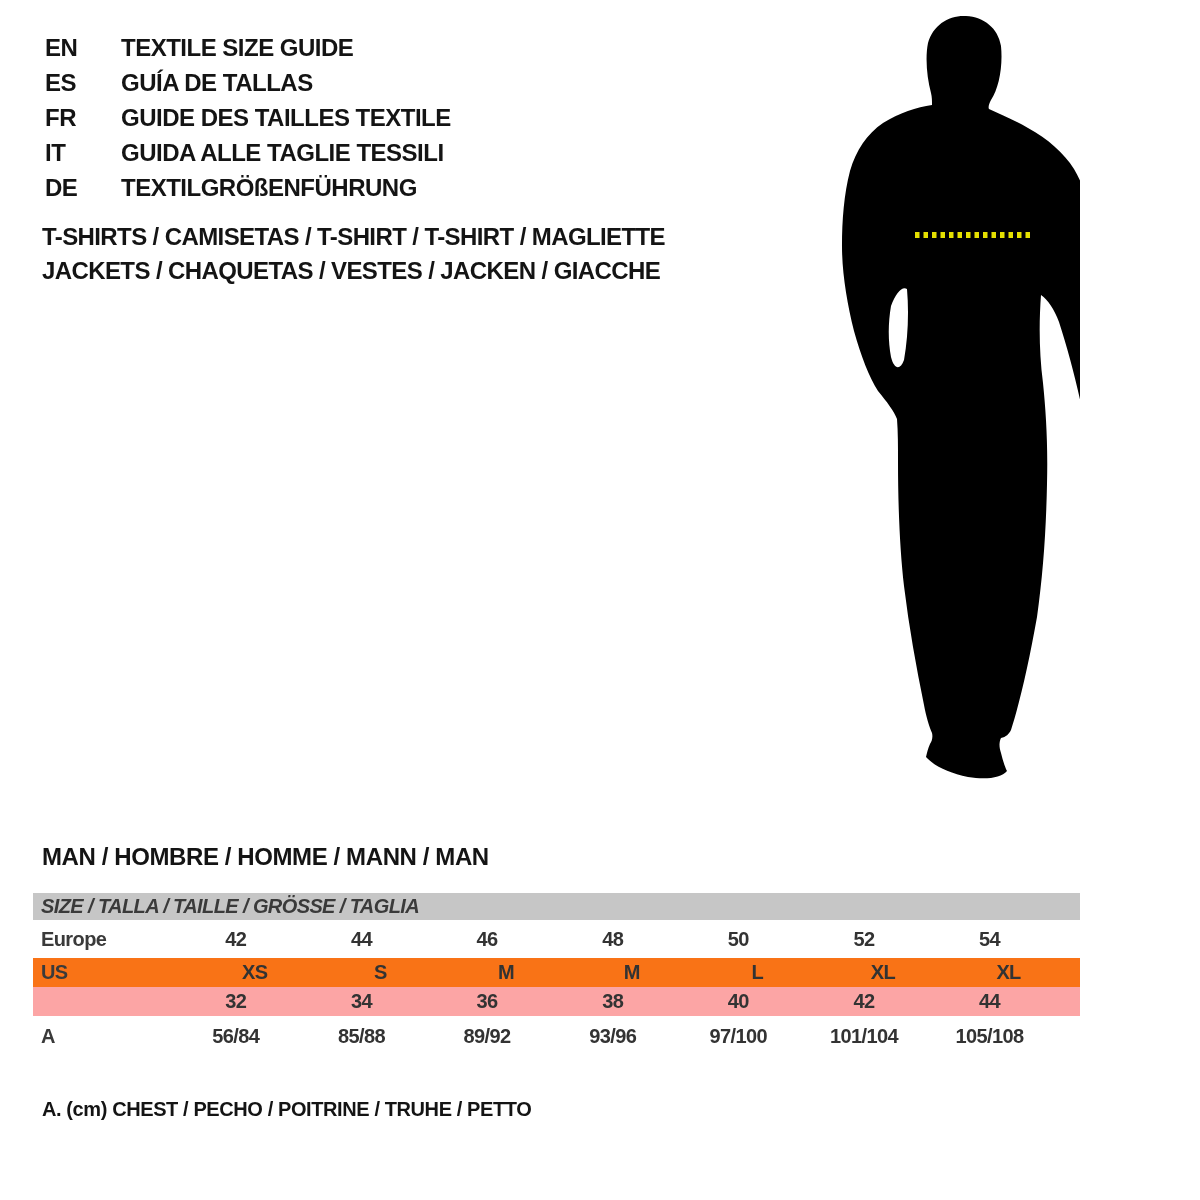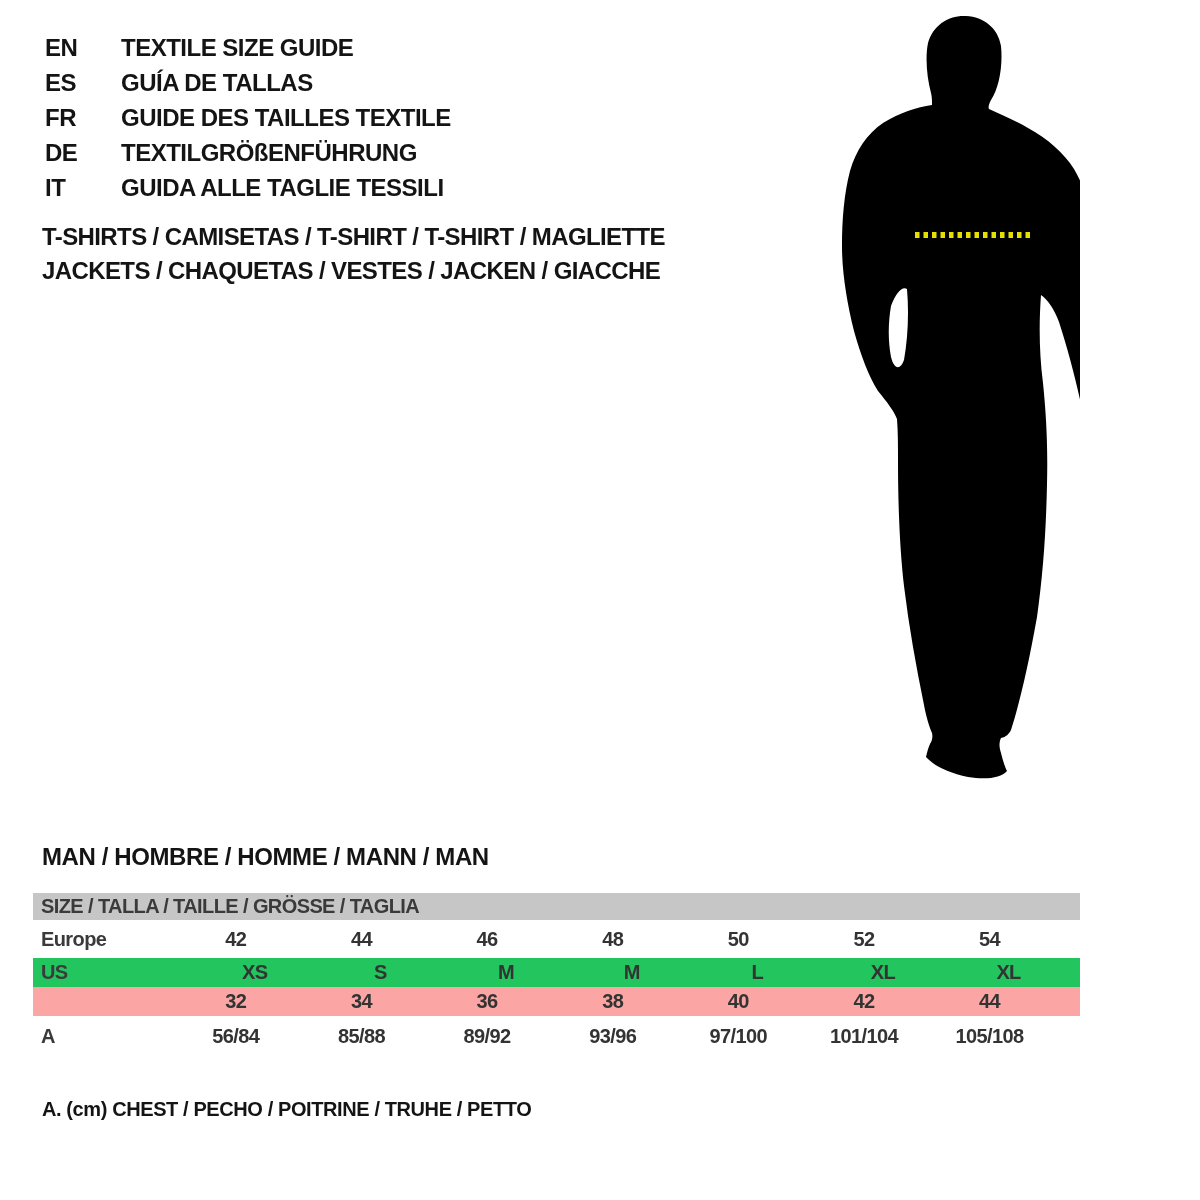--- a/index.html
+++ b/index.html
@@ -30,25 +30,25 @@
   
   .man-heading {
     position:absolute; left:42px; top:843px;
     font-weight:700; font-size:24px; letter-spacing:-0.4px; color:#141414; white-space:nowrap;
   }
 
   
   .size-table { position:absolute; left:33px; top:893px; width:1145px; }
   .table-header {
     height:27px; background:#c6c6c6; display:flex; align-items:center;
-    padding-left:8px; font-weight:700; font-size:20px; letter-spacing:-0.6px; color:#3a3a3a;
+    padding-left:8px; font-weight:700; font-size:20px; letter-spacing:-0.6px; color:#3a3a3a;font-style:italic;
   }
   .table-row { display:grid; grid-template-columns:140px repeat(8,1fr); align-items:center; }
   .row-europe { height:38px; }
-  .row-us { height:29px; background:#22c55e;gap:38px; }
+  .row-us { height:29px; background:#f97316;gap:38px; }
   .row-numeric { height:29px; background:#fca5a5; }
   .row-a { height:40px; }
   .cell {
     text-align:center; font-weight:700; font-size:20px; letter-spacing:-0.6px; color:#333333;
     white-space:nowrap;
   }
   .cell.label { text-align:left; padding-left:8px; color:#3a3a3a; }
 
   
   .footnote {
@@ -68,26 +68,26 @@
     </div>
     <div class="lang-row">
       <span class="lang-code">ES</span>
       <span class="lang-label">GUÍA DE TALLAS</span>
     </div>
     <div class="lang-row">
       <span class="lang-code">FR</span>
       <span class="lang-label">GUIDE DES TAILLES TEXTILE</span>
     </div>
     <div class="lang-row">
+      <span class="lang-code">IT</span>
+      <span class="lang-label">GUIDA ALLE TAGLIE TESSILI</span>
+    </div>
+    <div class="lang-row">
       <span class="lang-code">DE</span>
       <span class="lang-label">TEXTILGRÖßENFÜHRUNG</span>
-    </div>
-    <div class="lang-row">
-      <span class="lang-code">IT</span>
-      <span class="lang-label">GUIDA ALLE TAGLIE TESSILI</span>
     </div>
   </section>
 
   <section class="categories">
     <div class="category-line">T-SHIRTS / CAMISETAS / T-SHIRT / T-SHIRT / MAGLIETTE</div>
     <div class="category-line">JACKETS / CHAQUETAS / VESTES / JACKEN / GIACCHE</div>
   </section>
 
   <svg class="figure-svg" viewBox="0 0 1200 1200" xmlns="http://www.w3.org/2000/svg">
     <path fill="#000000" fill-rule="evenodd" d="

